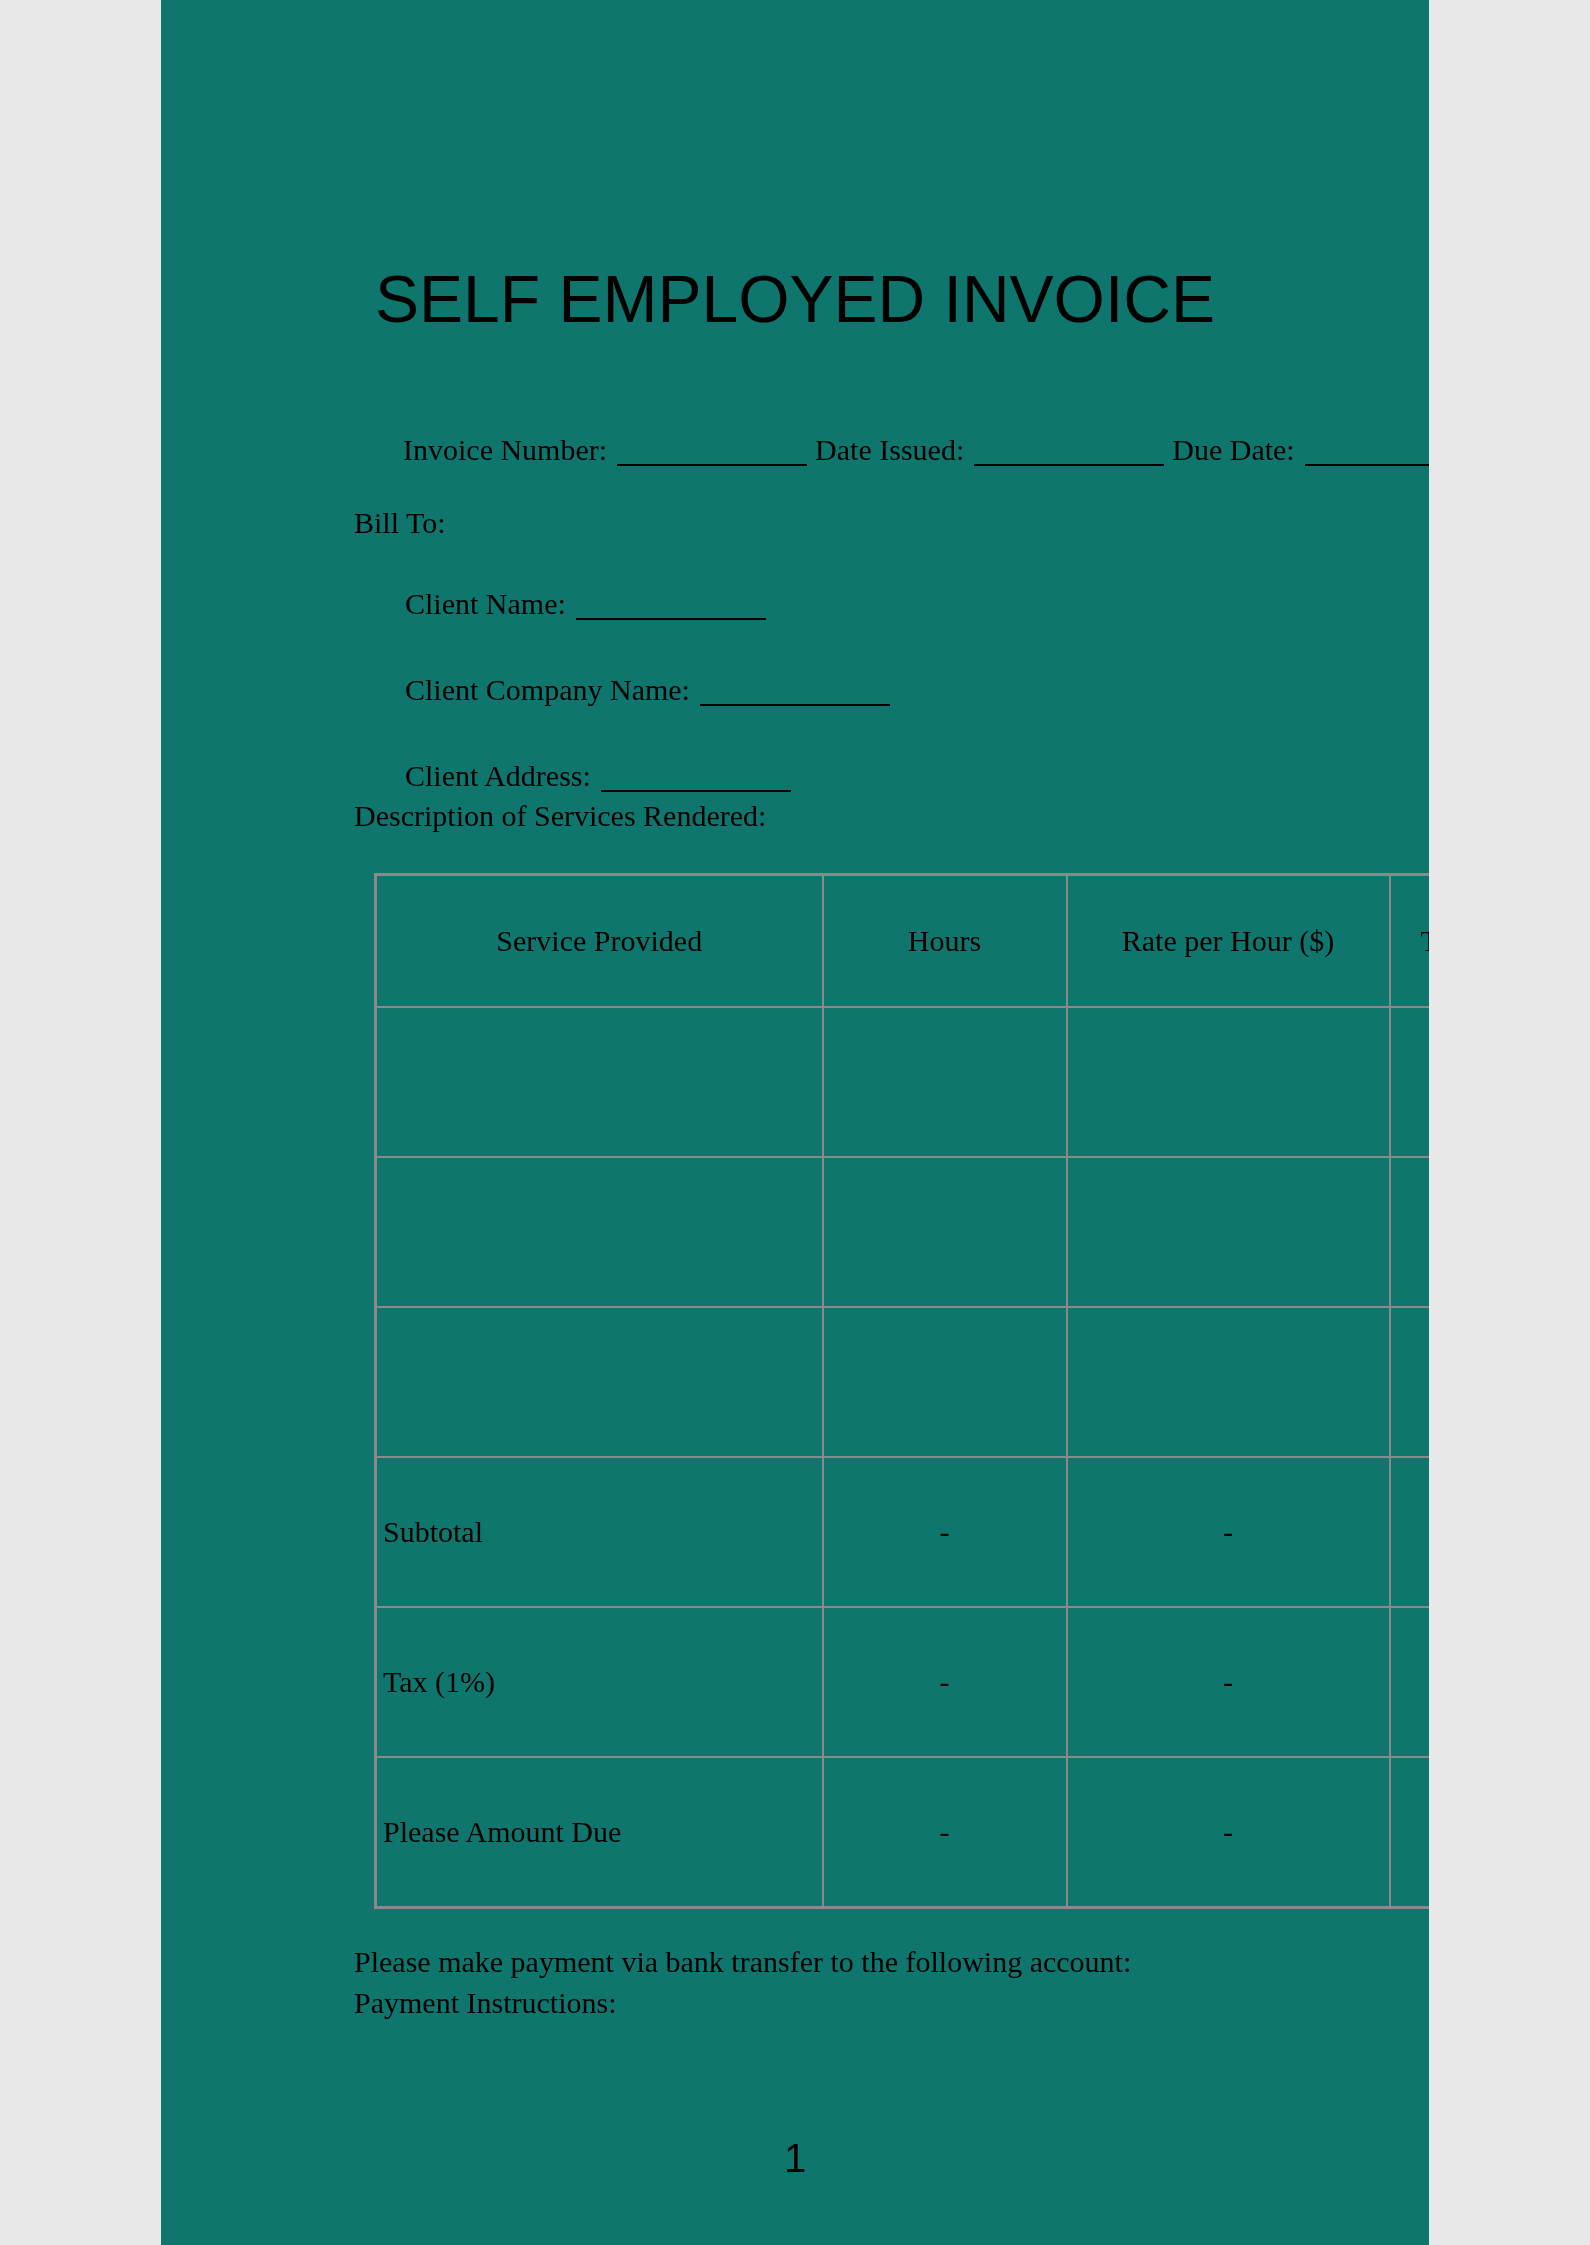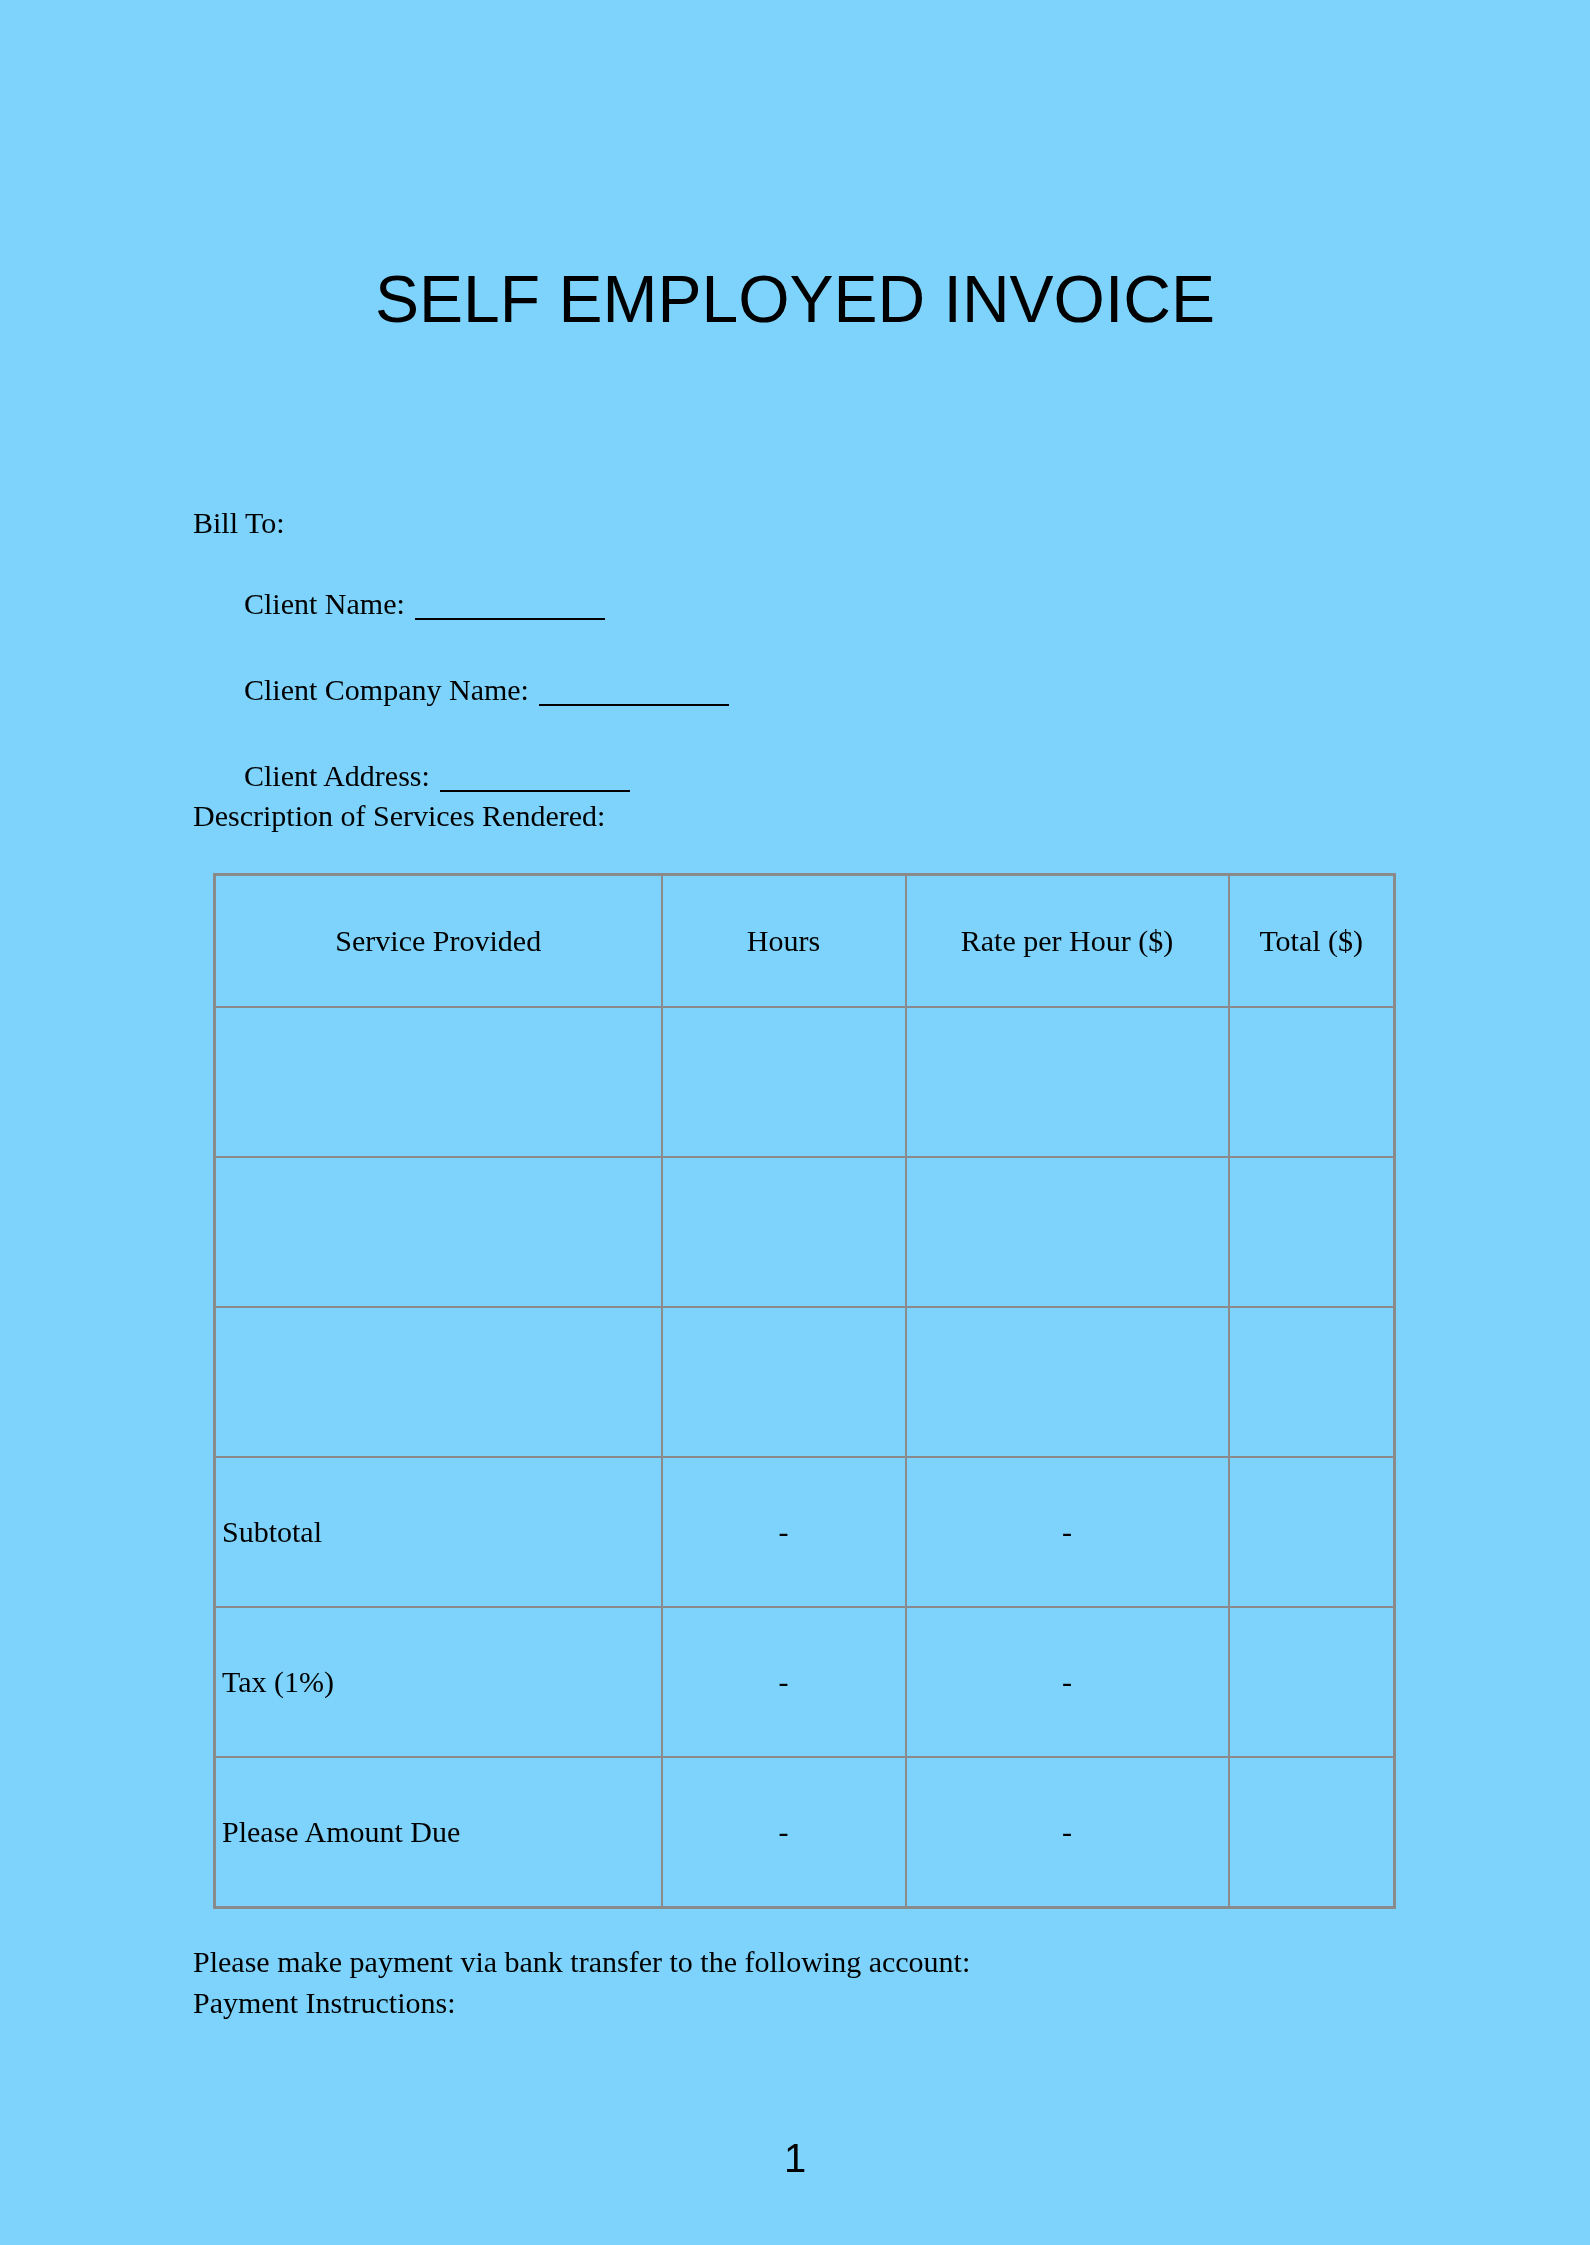--- a/index.html
+++ b/index.html
@@ -1,19 +1,19 @@
 <!DOCTYPE html>
 <html><head>
 <meta charset="utf-8">
 <style>
   html,body{margin:0;padding:0;background:#e8e8e8;}
   .page{
     position:relative;
-    width:1590px;height:2245px;
-    background:#7dd3fc;
+    width:1268px;height:2245px;
+    background:#0f766e;
     font-family:"Liberation Serif", serif;
     font-size:30px;
     color:#000000;
     overflow:hidden;
     margin:0 auto;
   }
   .doc-title{
     position:absolute;top:266px;left:0;right:0;
     text-align:center;
     font-family:"Liberation Sans", sans-serif;
@@ -72,20 +72,23 @@
     font-size:40px;line-height:1;
   }
 </style>
 </head>
 <body>
 
 <div class="page">
 
   <div class="doc-title">SELF EMPLOYED INVOICE</div>
 
+  <div class="meta-line">
+    <span>Invoice Number:</span><span class="blank w190"></span><span>Date Issued:</span><span class="blank w190"></span><span>Due Date:</span><span class="blank w200"></span>
+  </div>
 
   <div class="bill-to-heading">Bill To:</div>
 
   <div class="field-line field-1">
     <span>Client Name:</span><span class="blank w190"></span>
   </div>
   <div class="field-line field-2">
     <span>Client Company Name:</span><span class="blank w190"></span>
   </div>
   <div class="field-line field-3">

